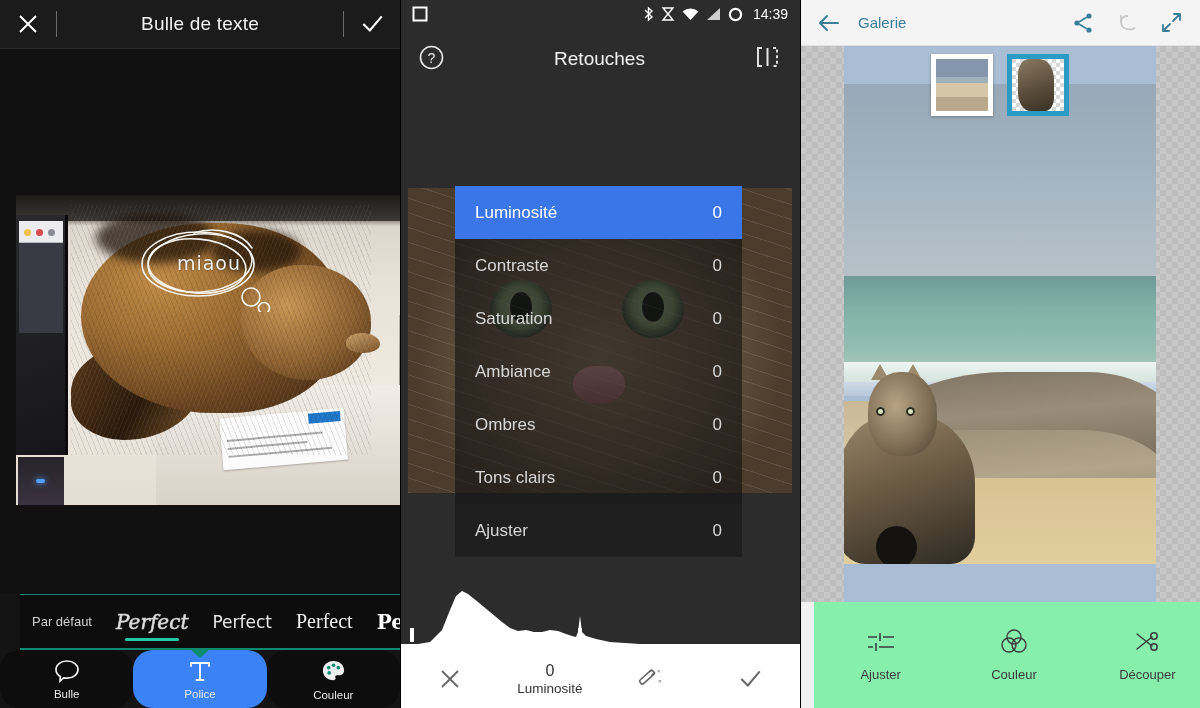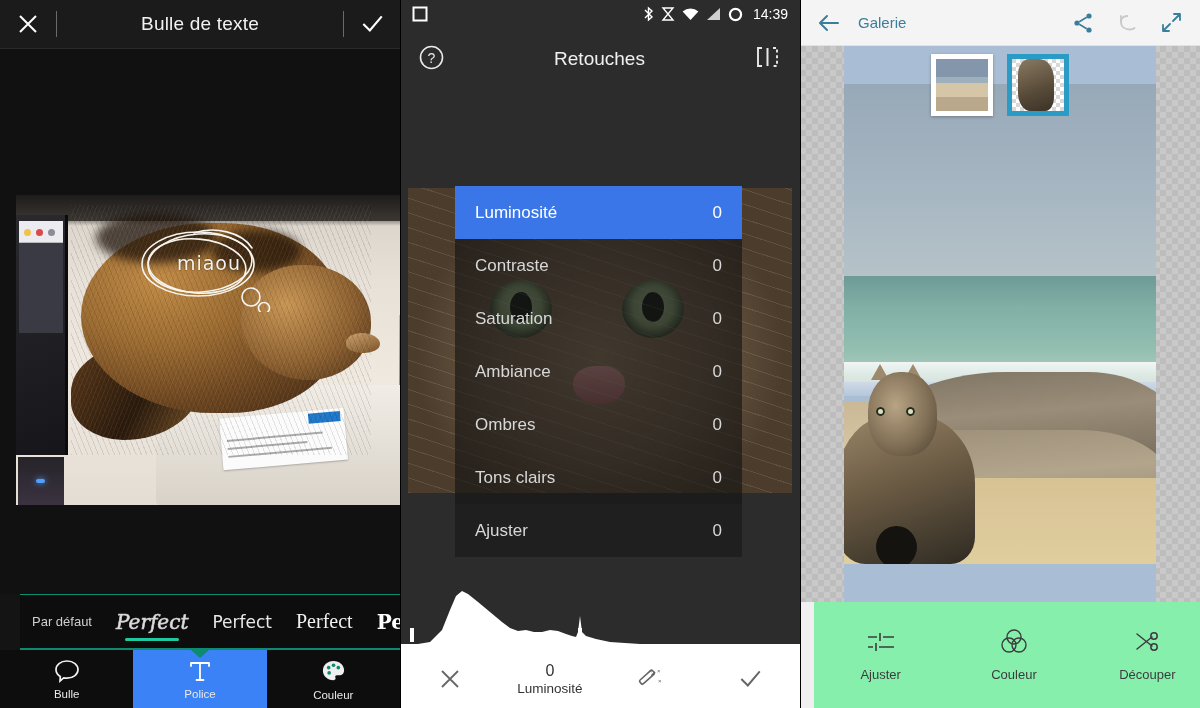--- a/index.html
+++ b/index.html
@@ -92,21 +92,21 @@
   .f-def { font-size:13px; color:#cfcfcf; }
   .f-fancy { font-family:"DejaVu Serif", serif; font-size:20px; font-style:italic;
      color:#e0e0e0; -webkit-text-stroke:.6px #cfcfcf; }
   .f-hand { font-family:"DejaVu Sans", sans-serif; font-size:17px; color:#e8e8e8; }
   .f-serif { font-family:"Liberation Serif", serif; font-size:20px; color:#f0f0f0; }
   .f-bold { font-family:"DejaVu Serif", serif; font-size:20px; font-weight:bold; color:#fff; }
 
   
   .p1-tabbar { position:absolute; left:0; bottom:0; width:400px; height:58px; display:flex; }
   .p1-tab { flex:1; display:flex; flex-direction:column; align-items:center;
-     justify-content:center; gap:4px; background:#0d0d0d; color:#e9e9e9; position:relative; }
+     justify-content:center; gap:4px; background:#0d0d0d; color:#e9e9e9; position:relative;border-radius:20px; }
   .p1-tab.active { background:#3b82f6; }
   .p1-tab .lbl { font-size:11.5px; }
   .tab-caret { position:absolute; top:0; left:50%; transform:translateX(-50%);
      width:0; height:0; border-left:9px solid transparent; border-right:9px solid transparent;
      border-top:8px solid #0d8a6f; }
 
   
   .panel2 { position:relative; width:400px; height:708px; background:#2c2c2c; overflow:hidden; }
   .p2-status { height:28px; display:flex; align-items:center; padding:0 12px;
      background:#2c2c2c; color:#fff; }

